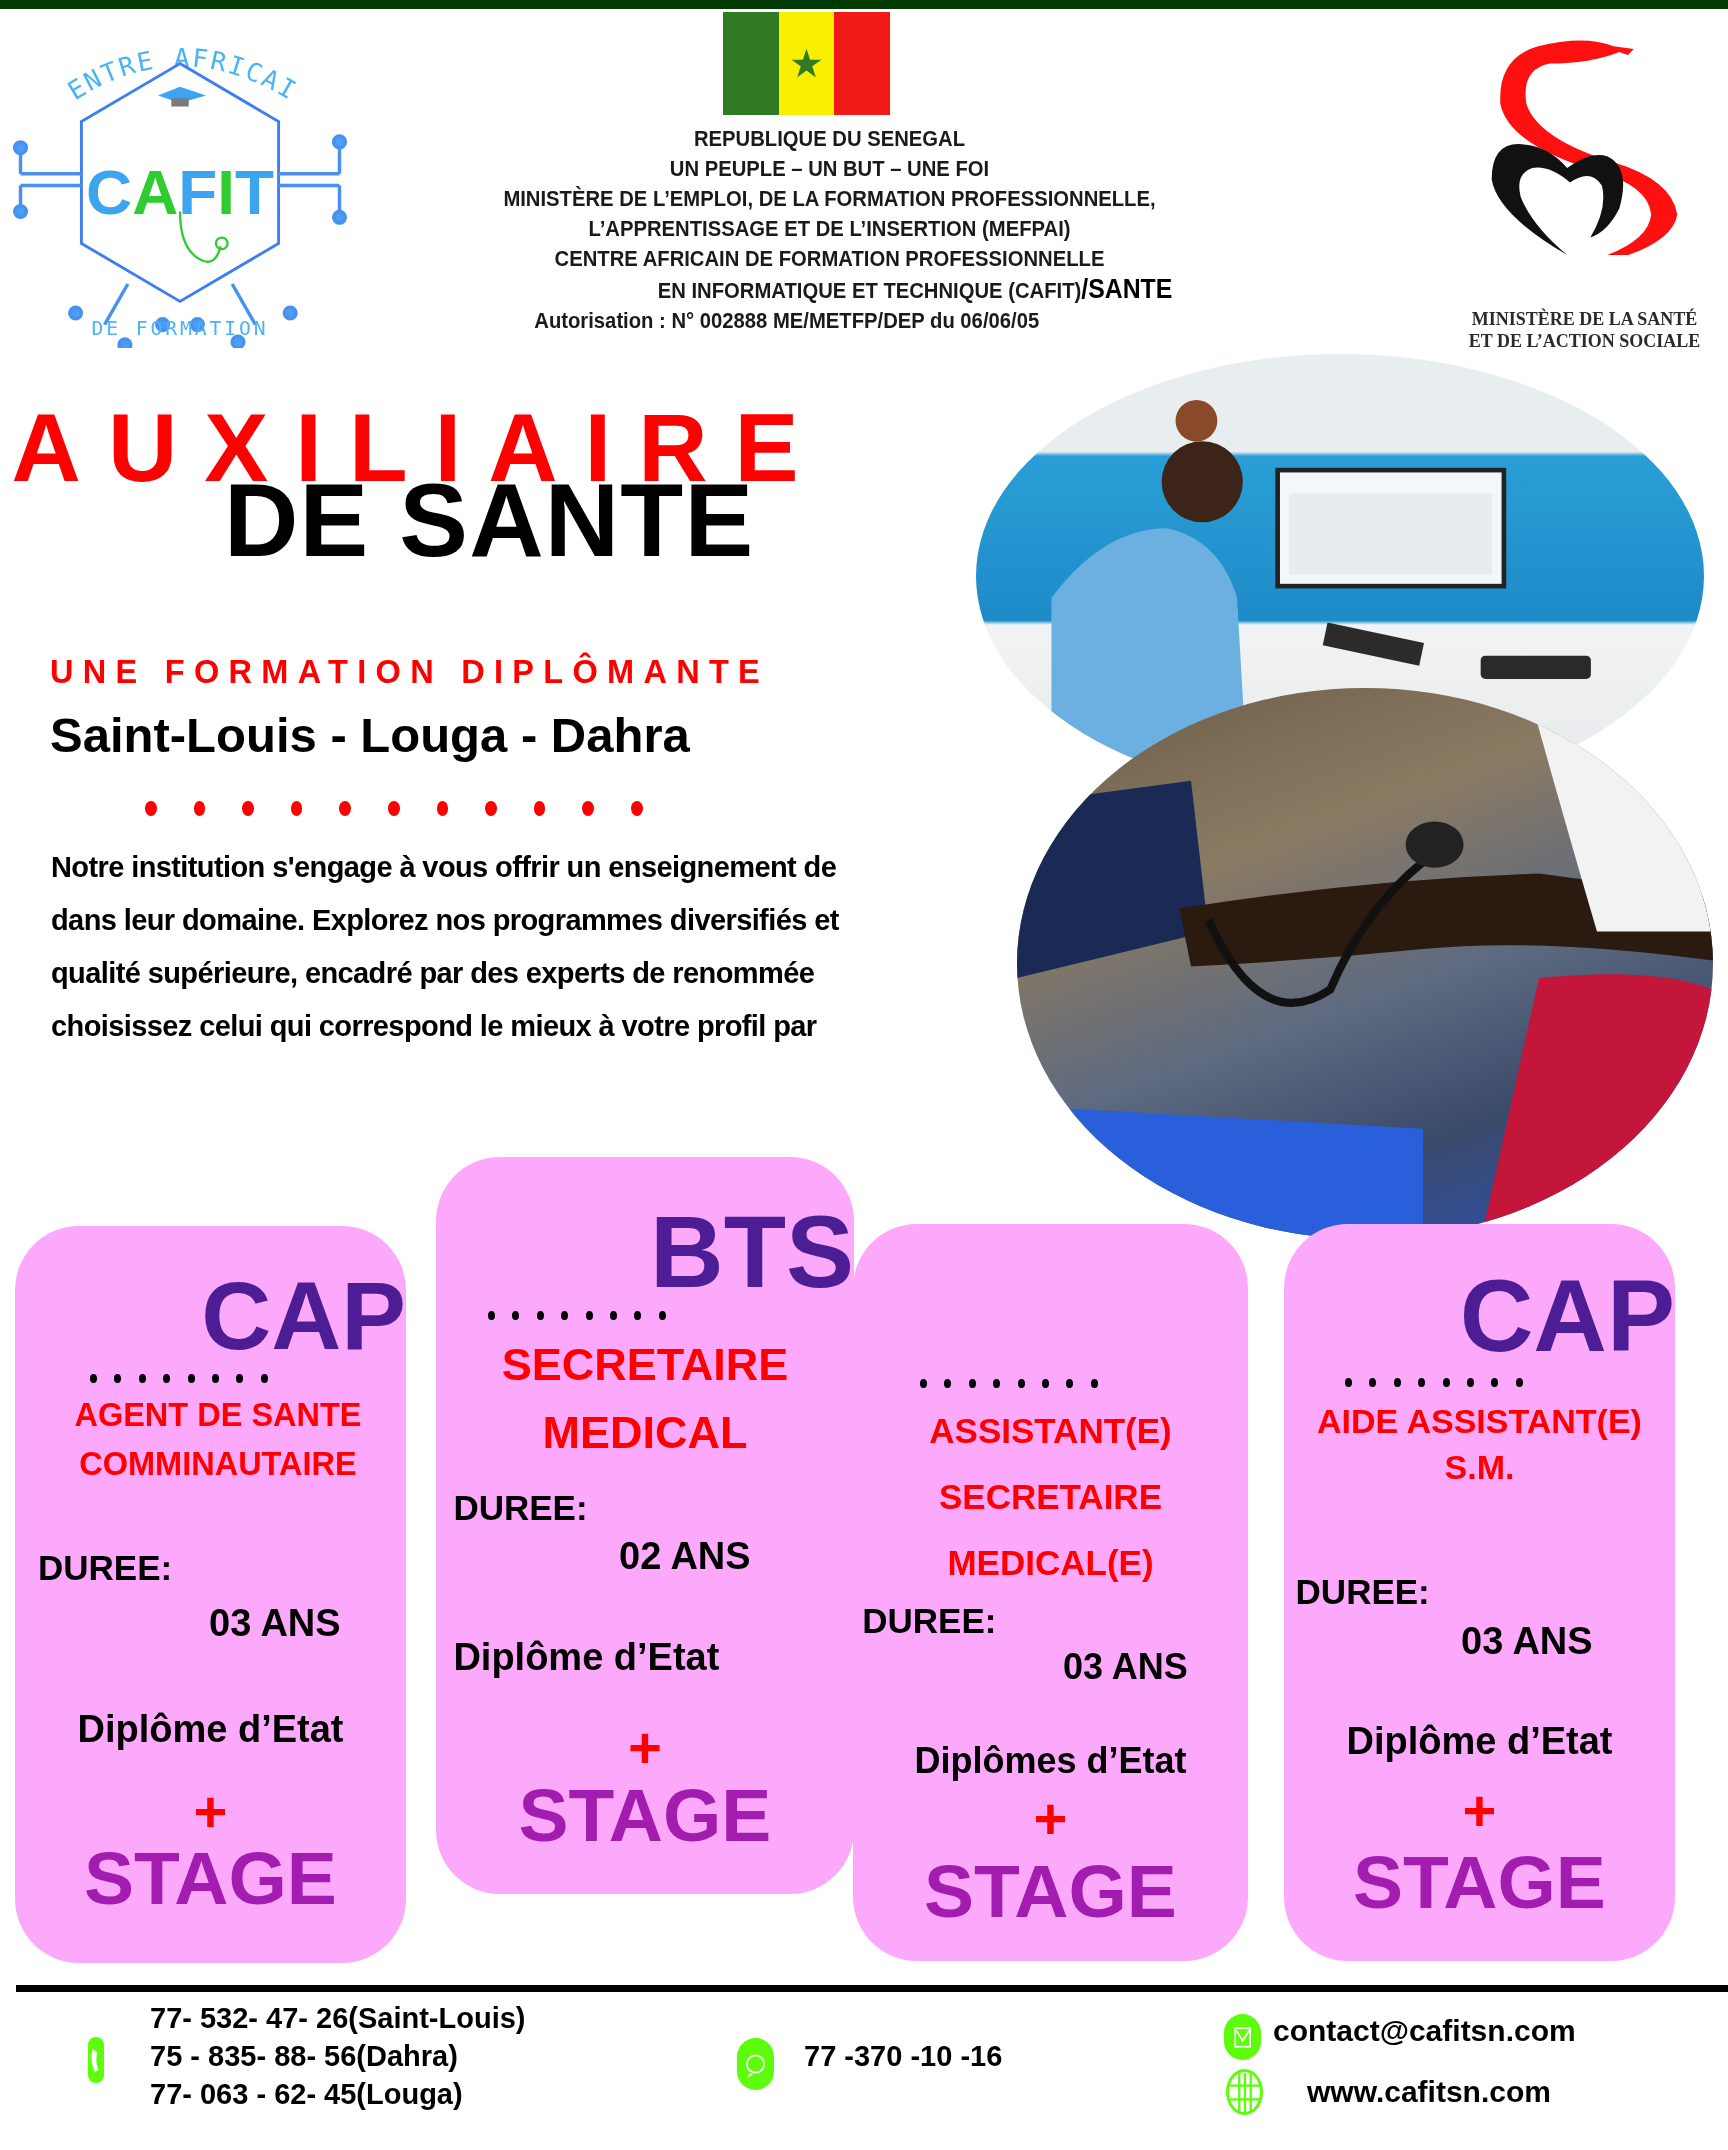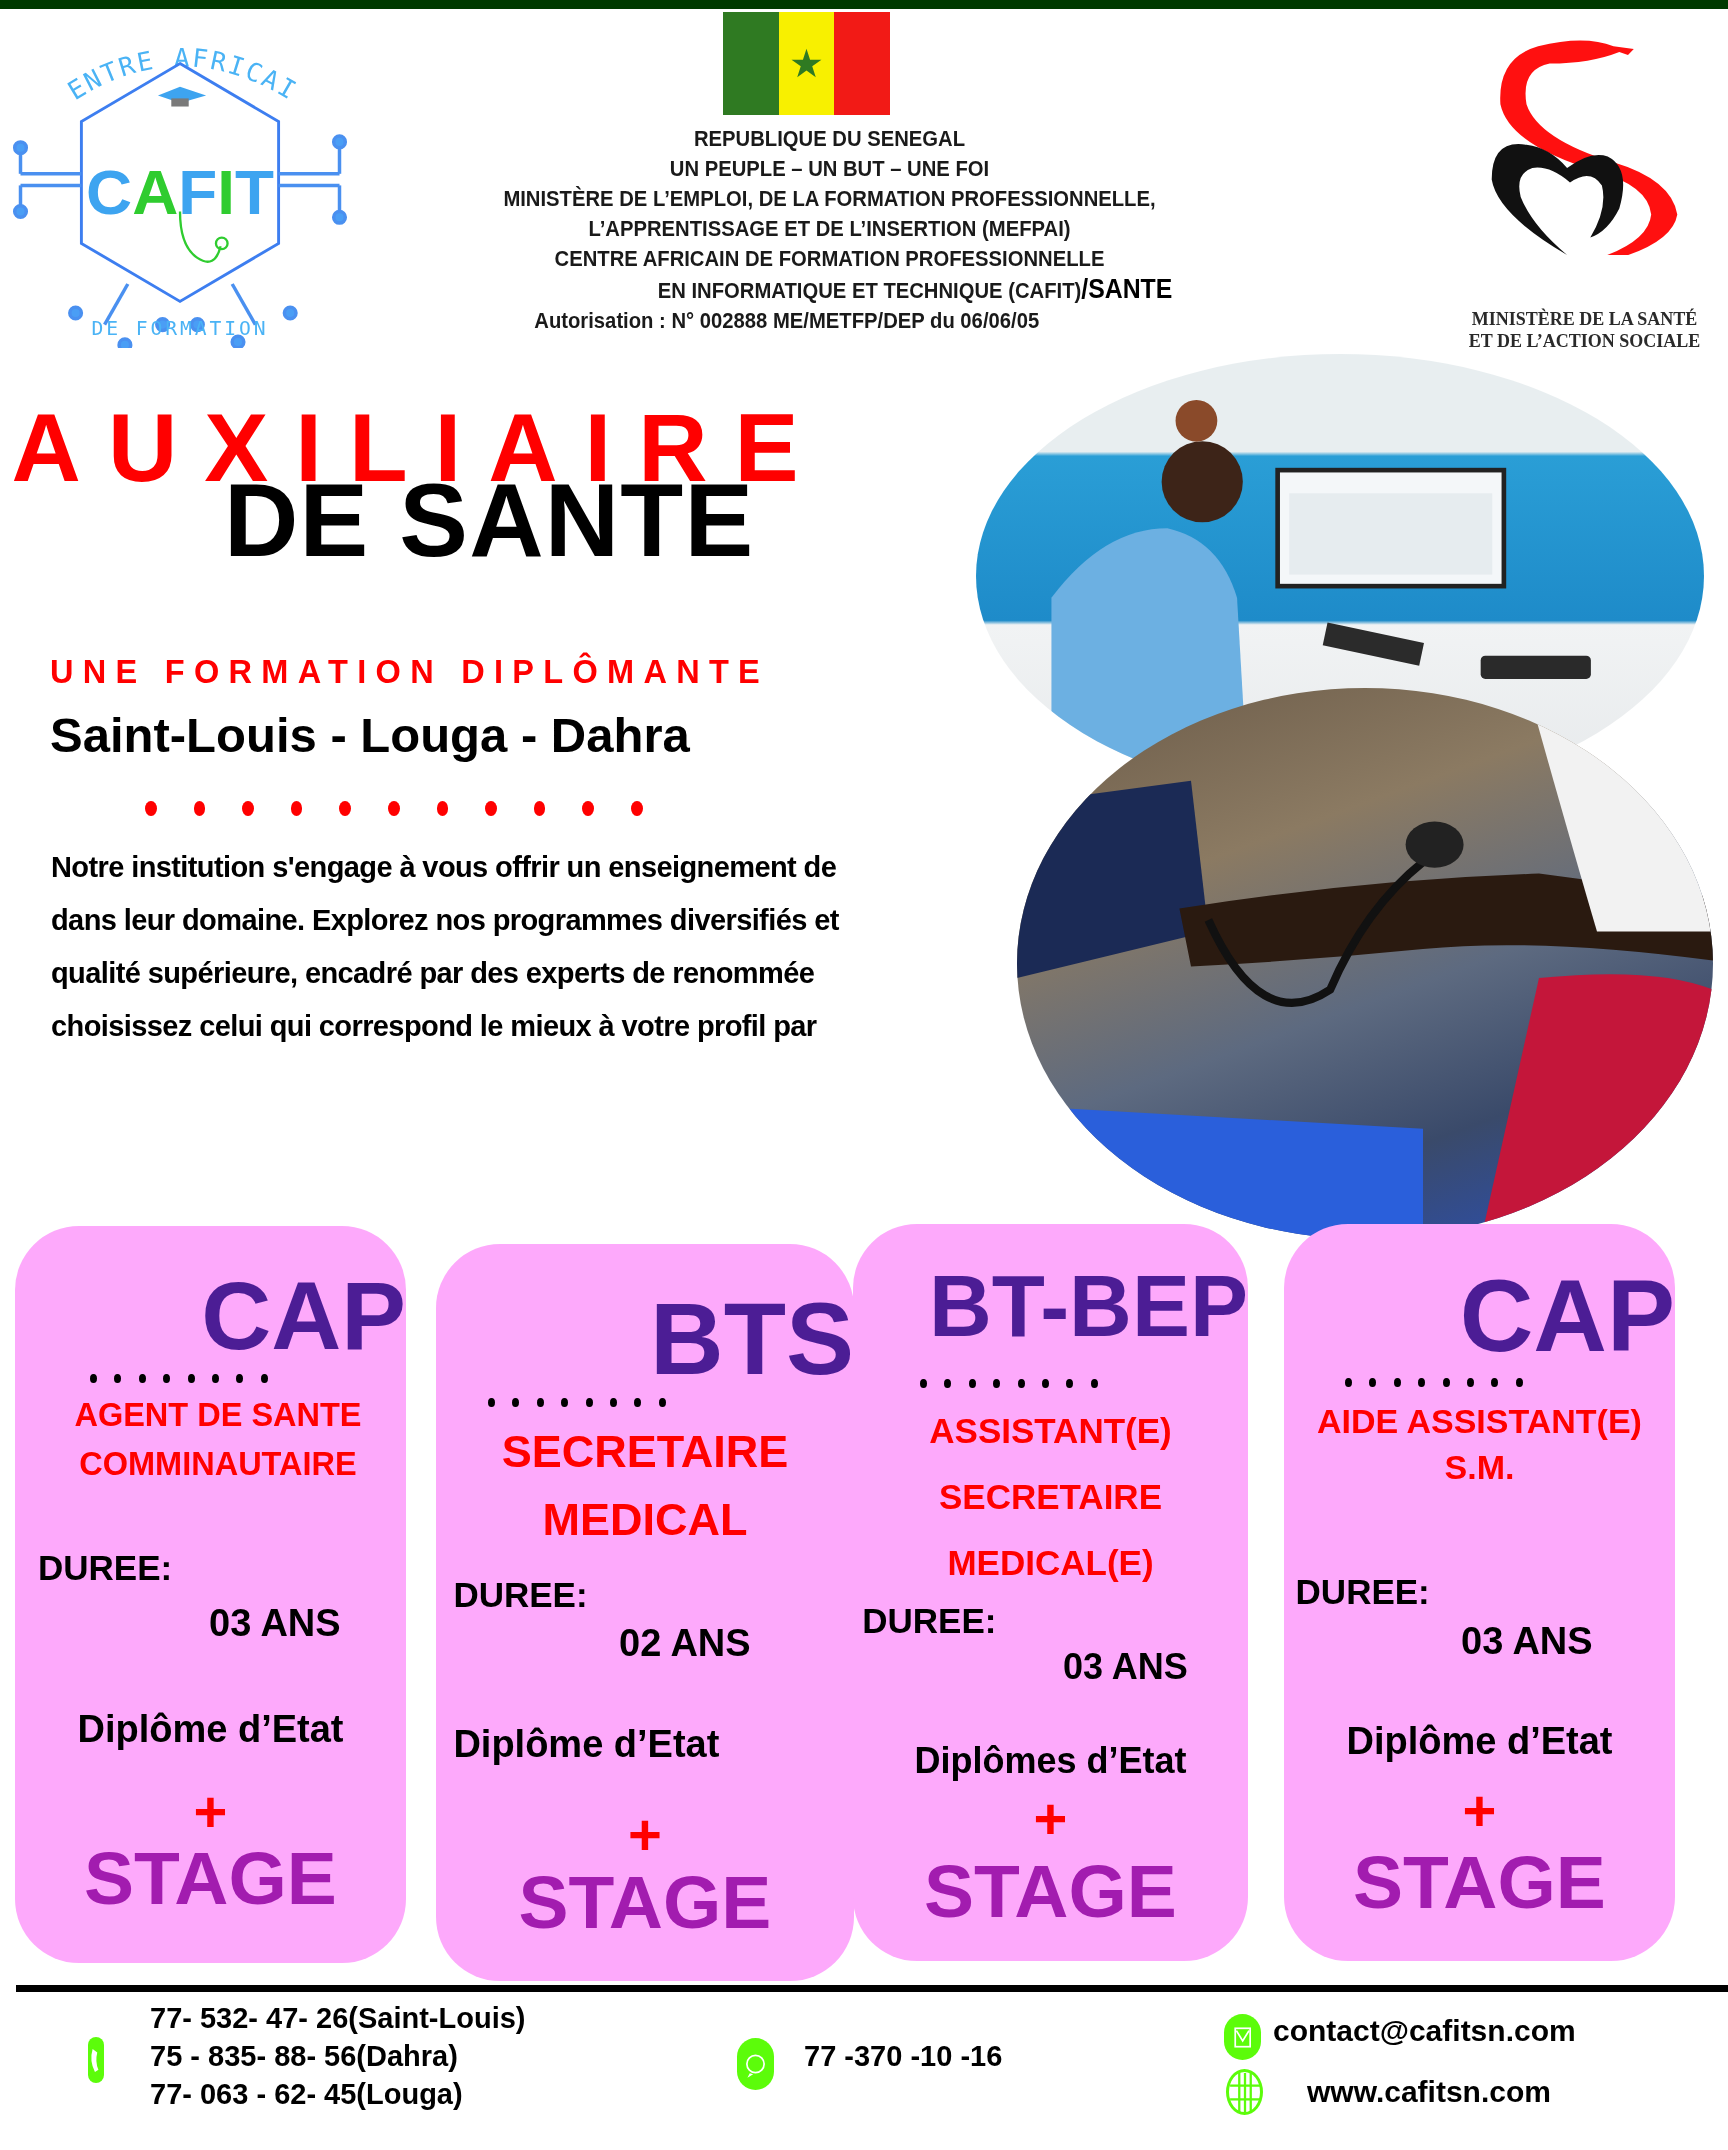--- a/index.html
+++ b/index.html
@@ -244,21 +244,21 @@
     <div>AGENT DE SANTE</div>
     <div>COMMINAUTAIRE</div>
   </div>
   <div class="duree-label" style="left:23px; top:322px;">DUREE:</div>
   <div class="duree-val" style="left:194px; top:376px;">03 ANS</div>
   <div class="diplome" style="top:482px;">Diplôme d’Etat</div>
   <div class="plus" style="top:557px;">+</div>
   <div class="stage" style="top:615px;">STAGE</div>
 </div>
 
-<div class="card" style="left:436px; width:418px; top:1244px;">
+<div class="card" style="left:436px; width:418px; top:1157px;">
   <div class="level" style="top:44px; font-size:102px;">BTS</div>
   <div class="dots" style="left:52px; top:154px;">
       <span></span>
       <span></span>
       <span></span>
       <span></span>
       <span></span>
       <span></span>
       <span></span>
       <span></span>
@@ -268,21 +268,20 @@
     <div>MEDICAL</div>
   </div>
   <div class="duree-label" style="left:17.4px; top:331px;">DUREE:</div>
   <div class="duree-val" style="left:183px; top:378px;">02 ANS</div>
   <div class="diplome" style="top:479px; text-align:left; left:17.4px;">Diplôme d’Etat</div>
   <div class="plus" style="top:562px;">+</div>
   <div class="stage" style="top:621px;">STAGE</div>
 </div>
 
 <div class="card" style="left:853px; width:395px; top:1224px;">
-  <div class="level" style="top:38px; font-size:87px;">BT-BEP</div>
   <div class="dots" style="left:67px; top:155px;">
       <span></span>
       <span></span>
       <span></span>
       <span></span>
       <span></span>
       <span></span>
       <span></span>
       <span></span>
     </div>

